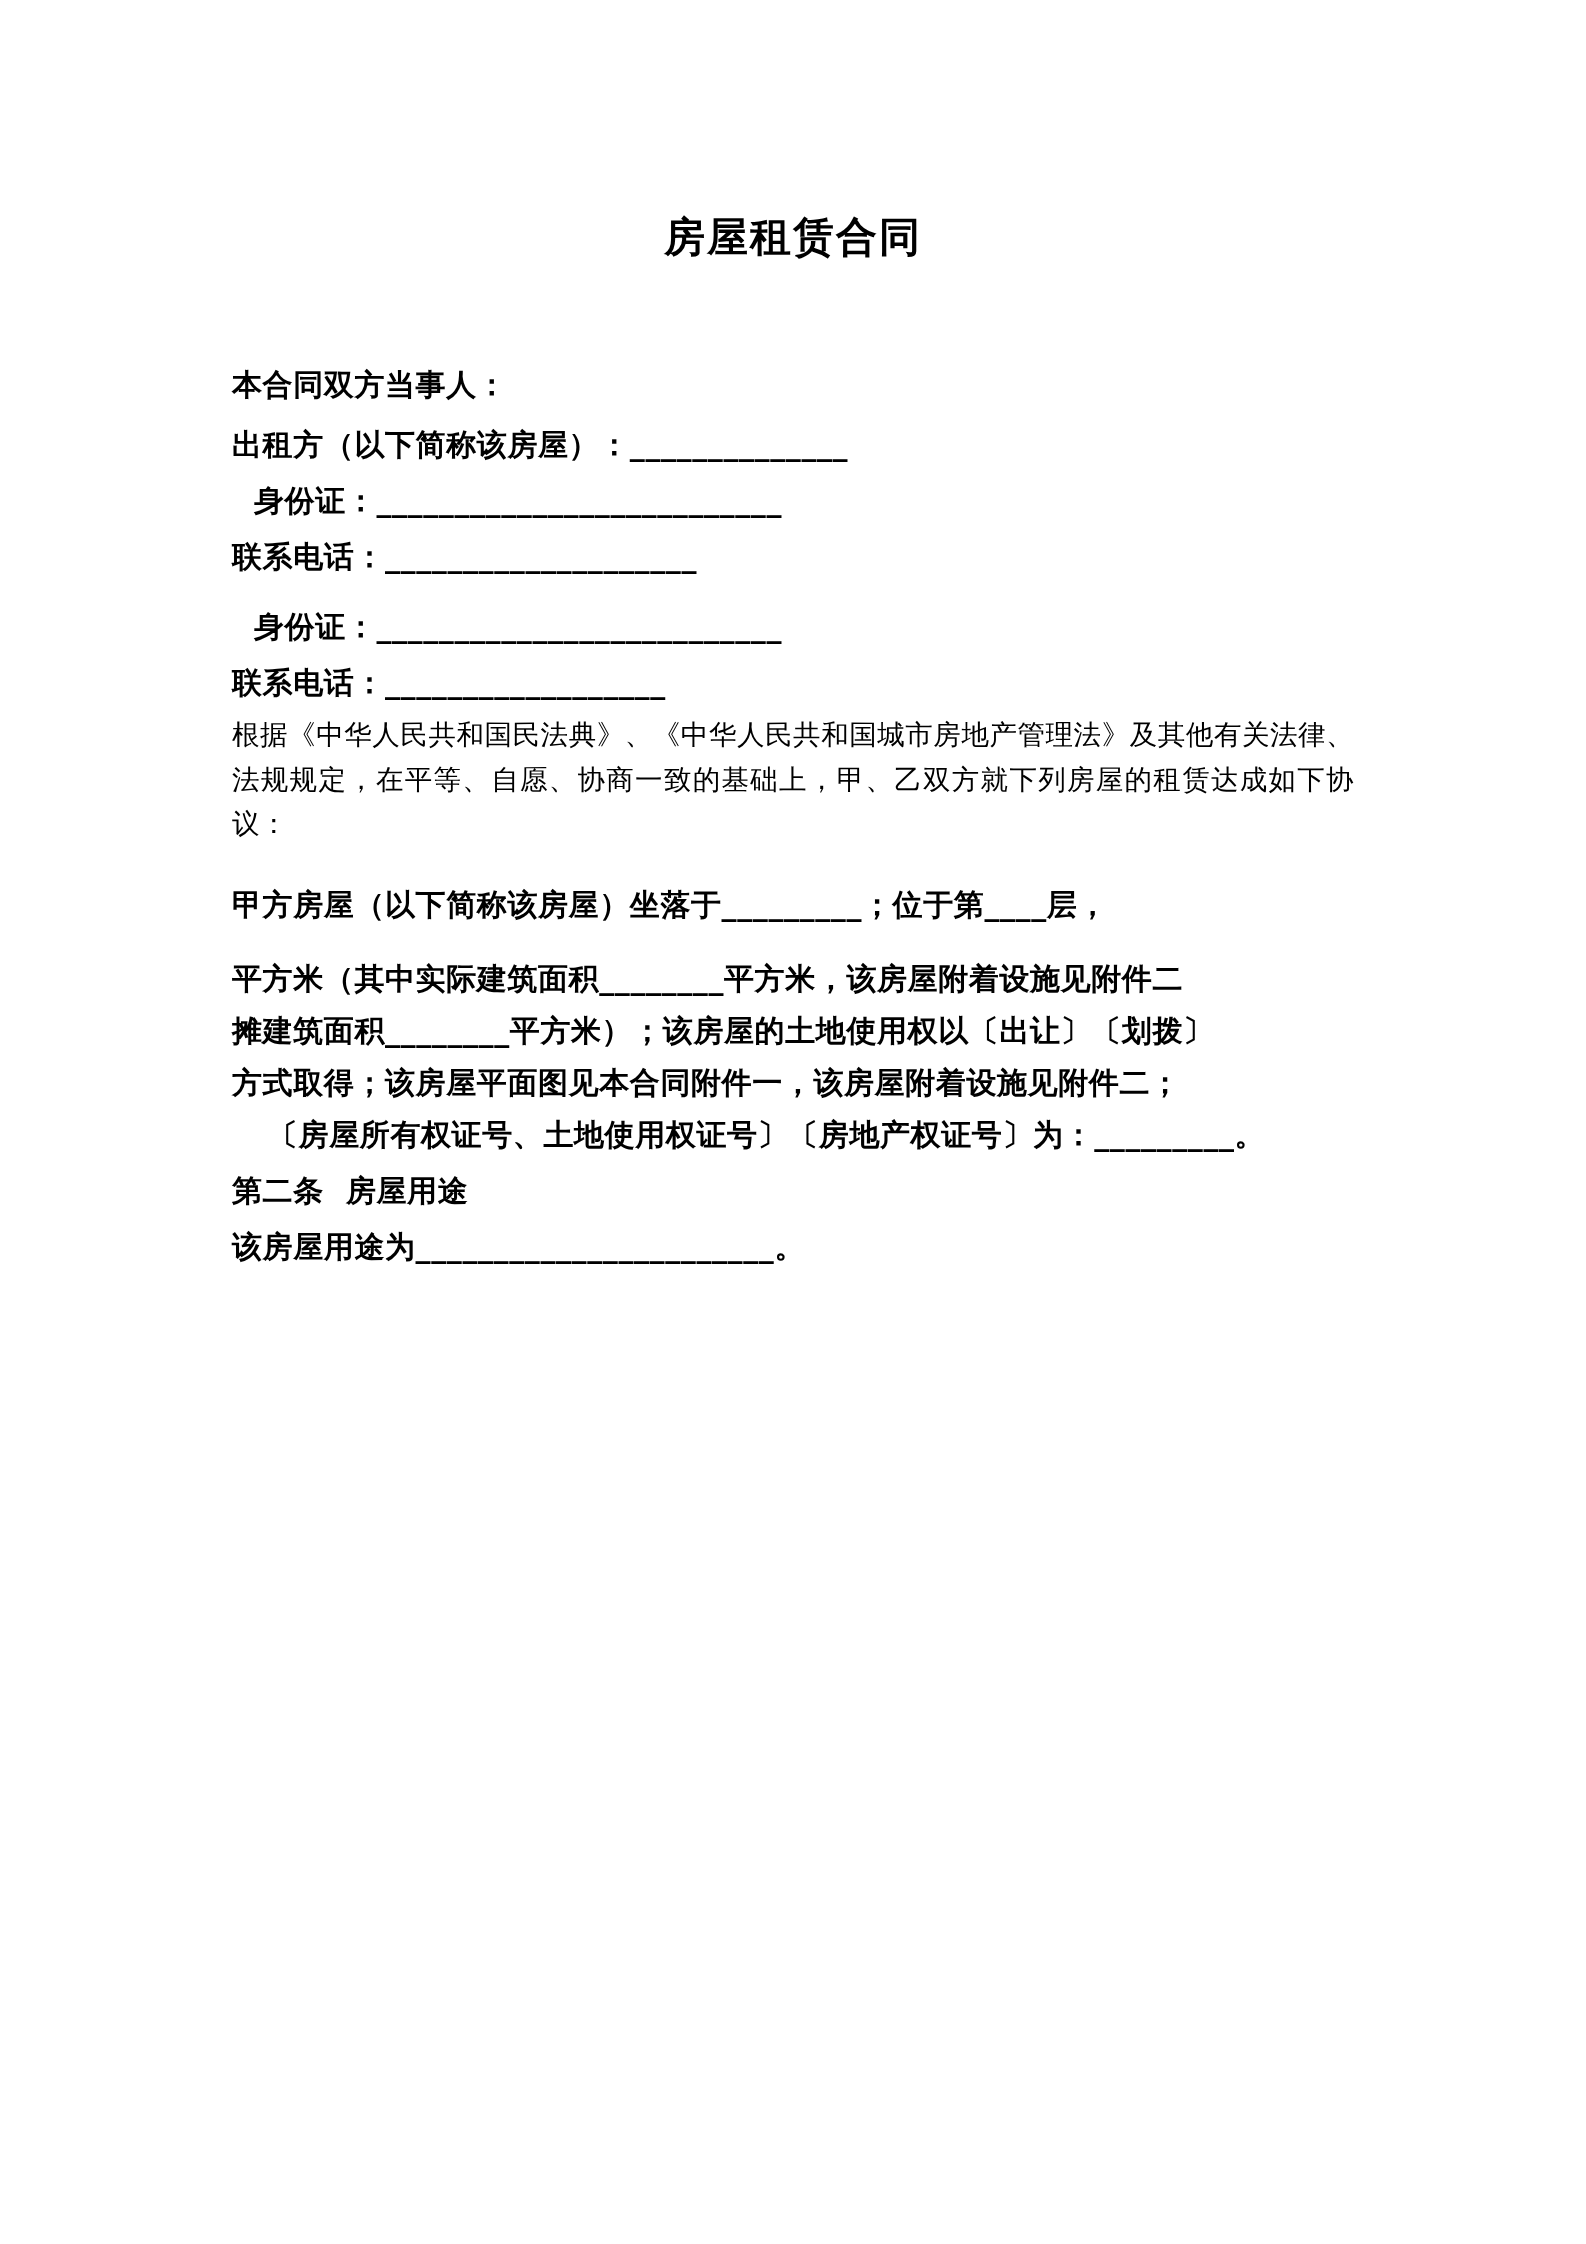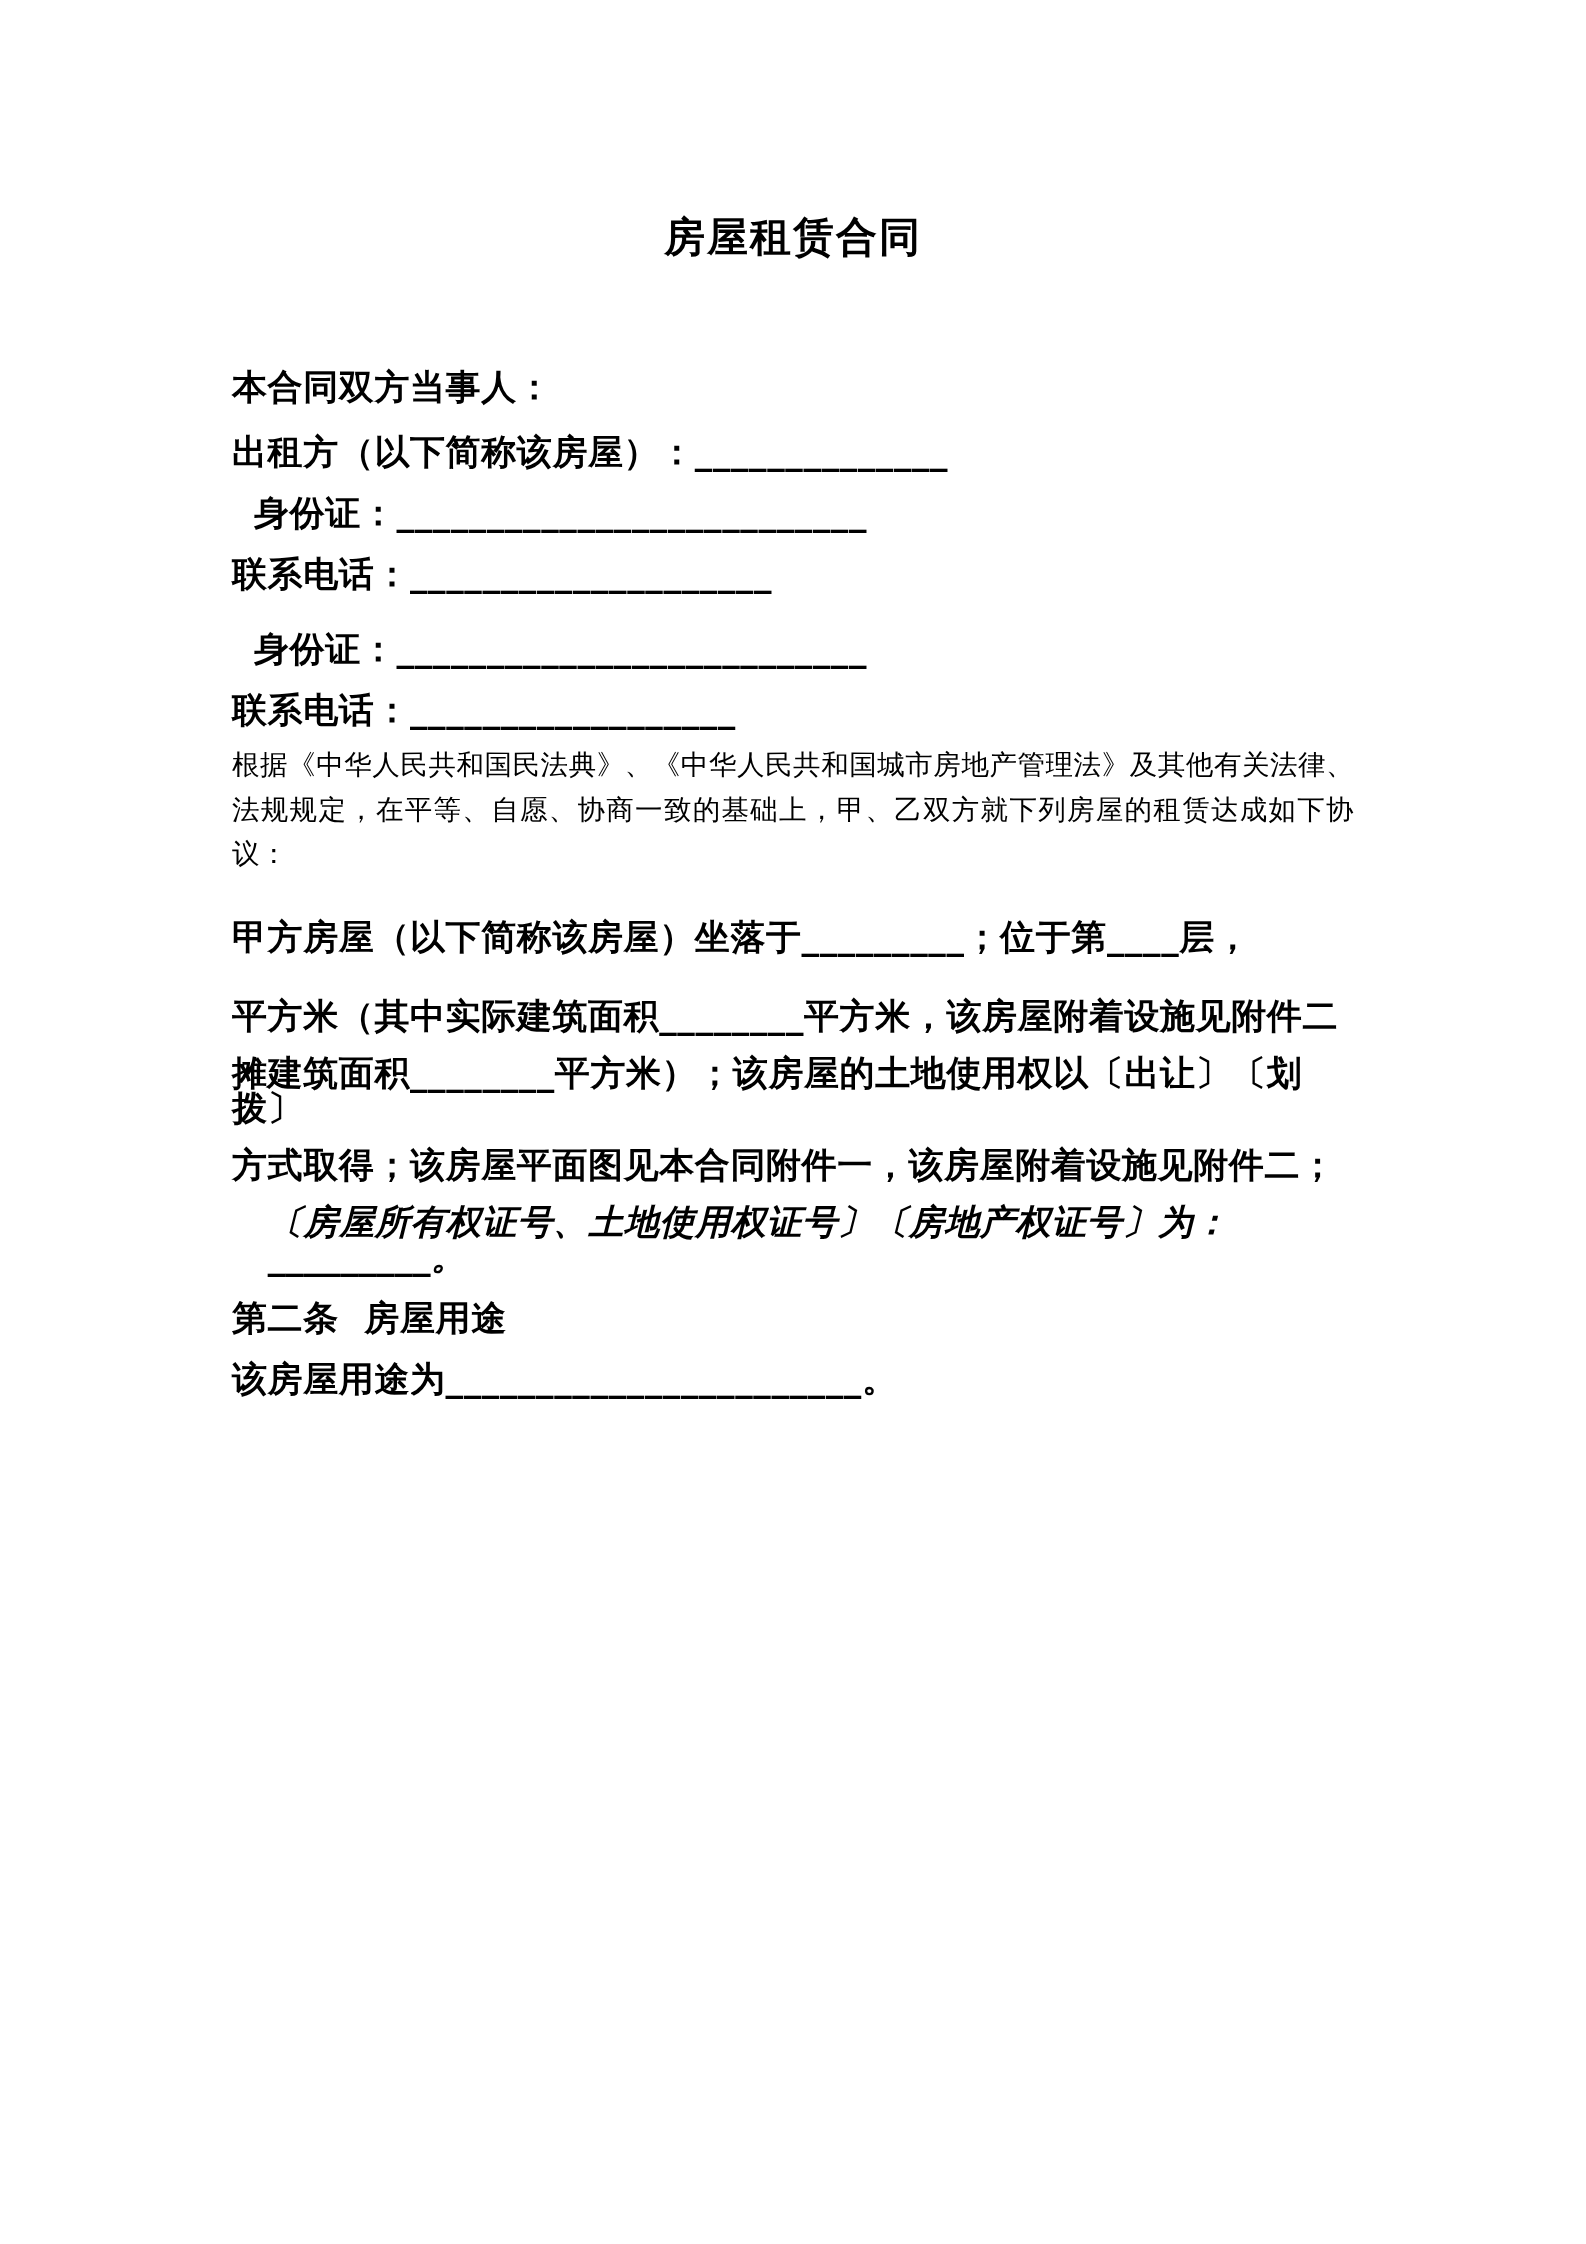--- a/index.html
+++ b/index.html
@@ -29,35 +29,35 @@
     font-weight: 700;
     letter-spacing: 2px;
     padding-top: 213px;
     line-height: 1.2;
   }
   .spacer-after-title {
     height: 108px;
   }
   
   .line {
-    font-size: 35px;
+    font-size: 30px;
     letter-spacing: 0.6px;
     font-weight: 700;
     line-height: 1.0;
     white-space: pre-wrap;
     margin: 0;
   }
   .gap-30 { height: 30px; }
   .gap-26 { height: 26px; }
   .gap-22 { height: 22px; }
   .gap-18 { height: 18px; }
   .gap-14 { height: 14px; }
 
   .indent-1 { padding-left: 22px; }
-  .indent-2 { padding-left: 36px; font-style: italic; }
+  .indent-2 { padding-left: 36px; }
 
   .flow {
     font-size: 27.5px;
     font-weight: 400;
     line-height: 1.62;
     letter-spacing: 0.4px;
     margin: 0;
     white-space: pre-wrap;
   }
   .flow-justify {

